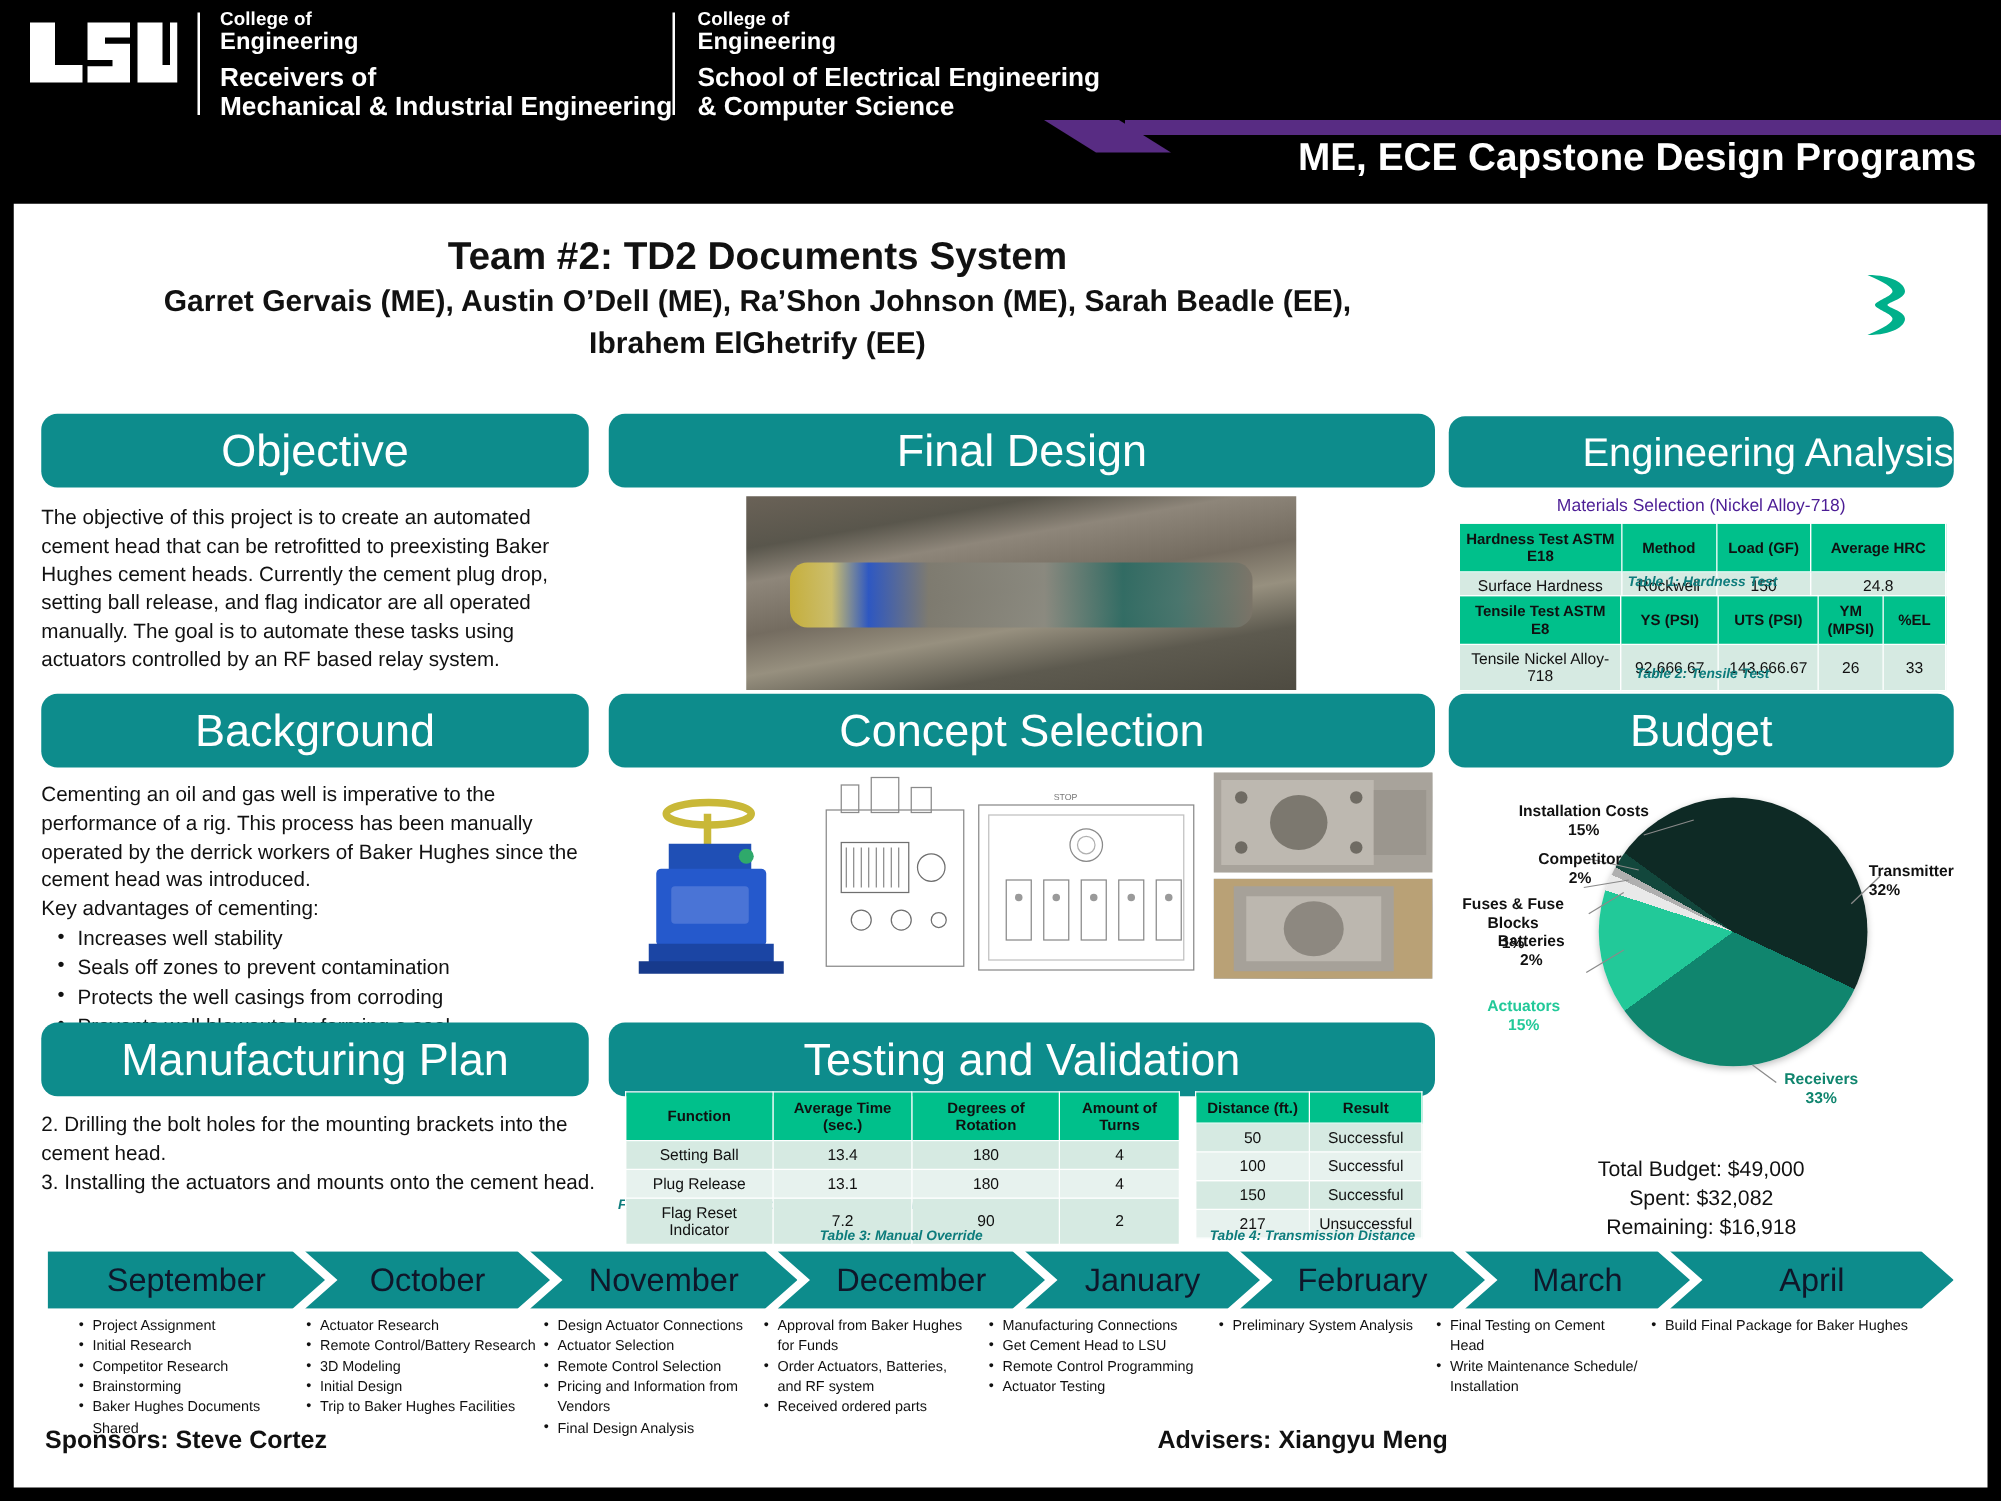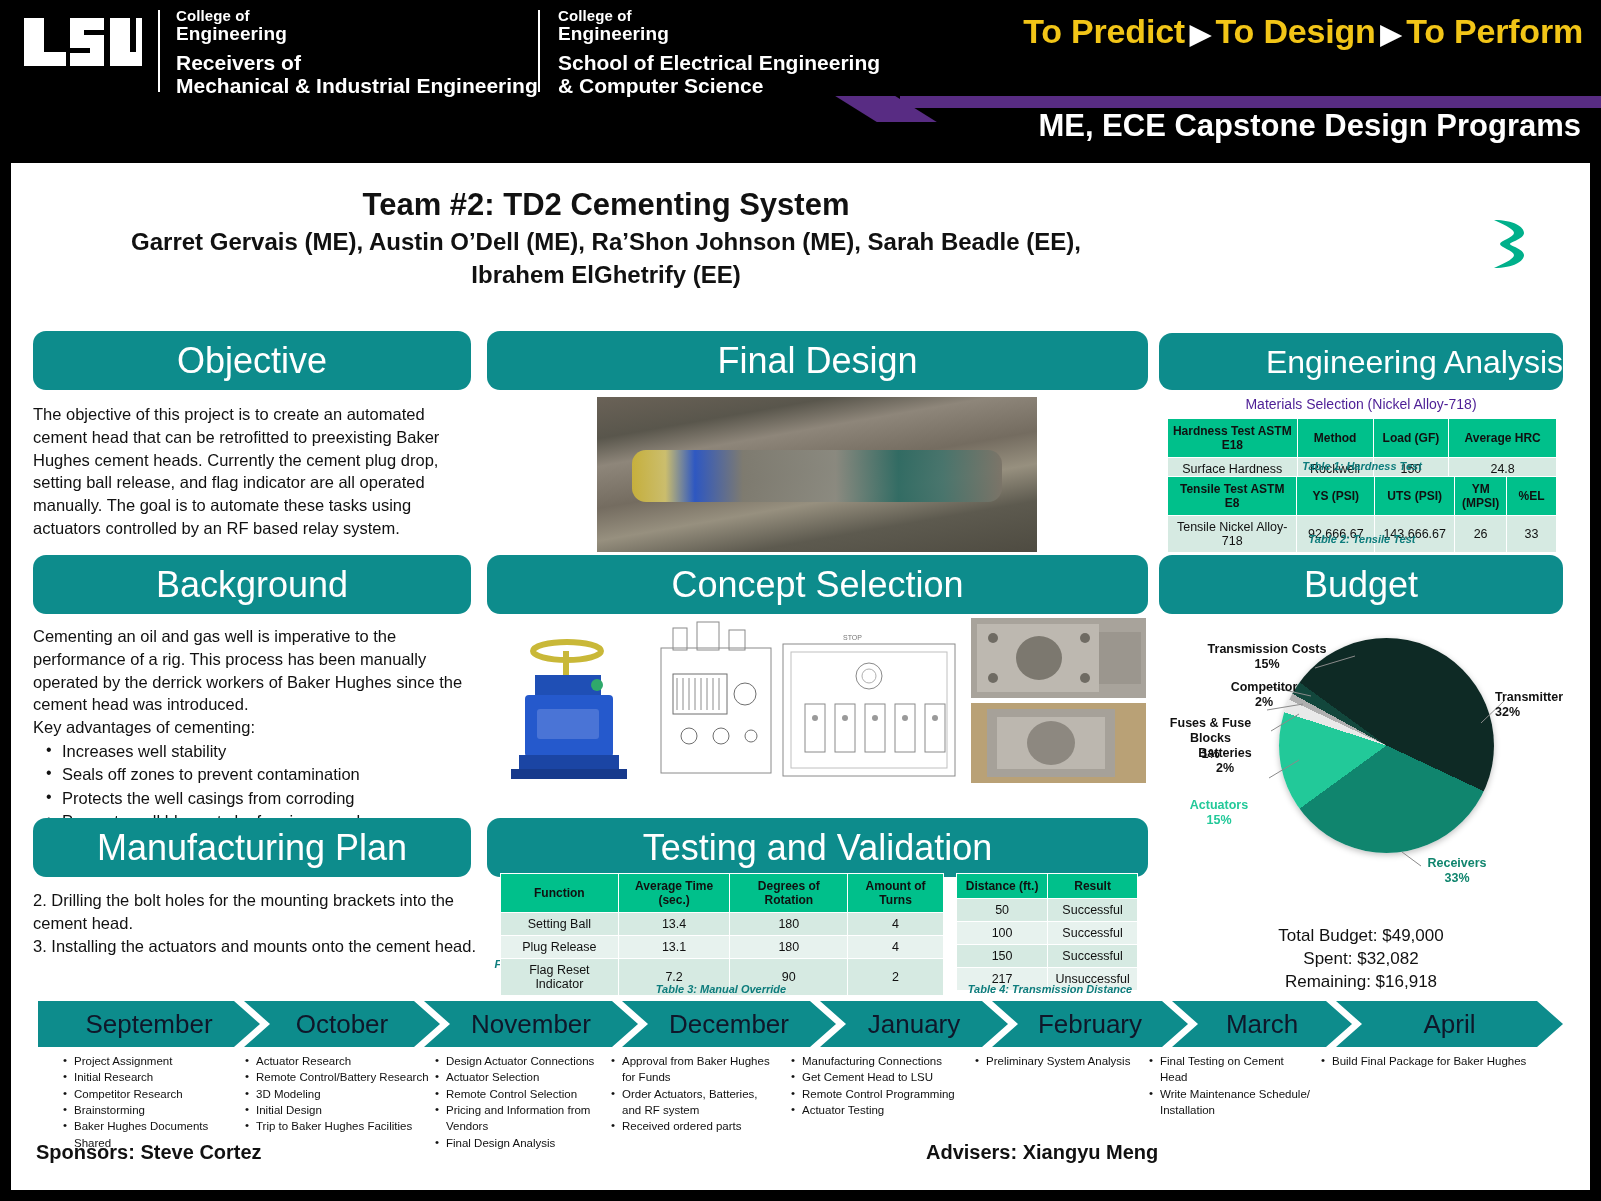--- a/index.html
+++ b/index.html
@@ -151,32 +151,29 @@
     <div class="dept-big">Mechanical &amp; Industrial Engineering</div>
   </div>
   <div class="divider-v" style="left:538px; top:10px; height:82px;"></div>
   <div class="dept-block" style="left:558px; top:8px;">
     <div class="dept-small">College of</div>
     <div class="dept-small" style="font-size:19px;">Engineering</div>
     <div class="dept-big" style="margin-top:6px;">School of Electrical Engineering</div>
     <div class="dept-big">&amp; Computer Science</div>
   </div>
 
-  <div class="tagline">
-    <span>To Predict</span><span class="tri">▶</span><span>To Design</span><span class="tri">▶</span><span>To Perform</span>
-  </div>
   <div class="purple-diag"></div>
   <div class="purple-band"></div>
   <div class="program-title">ME, ECE Capstone Design Programs</div>
 </div>
 
 <div class="poster">
 
   <div class="title-wrap">
-    <div class="poster-title">Team #2: TD2 Cementing System</div>
+    <div class="poster-title">Team #2: TD2 Documents System</div>
     <div class="poster-authors">Garret Gervais (ME), Austin O’Dell (ME), Ra’Shon Johnson (ME), Sarah Beadle (EE),</div>
     <div class="poster-authors">Ibrahem ElGhetrify (EE)</div>
   </div>
 
   <div class="bh-logo">
     <svg class="bh-mark" width="48" height="54" viewBox="0 0 48 54">
       <path fill="#00B08B" d="M10,3 C30,3 40,10 40,16 C40,22 26,25 26,27 C26,29 40,32 40,38 C40,44 30,51 10,51 C24,45 30,41 30,38 C30,34 16,30 16,27 C16,24 30,20 30,16 C30,13 24,9 10,3 Z"></path>
     </svg>
   </div>
 
@@ -426,21 +423,21 @@
       <line x1="156" y1="50" x2="196" y2="38" stroke="#8a8a8a" stroke-width="1"></line>
       <line x1="152" y1="78" x2="112" y2="69" stroke="#8a8a8a" stroke-width="1"></line>
       <line x1="144" y1="86" x2="108" y2="92" stroke="#8a8a8a" stroke-width="1"></line>
       <line x1="140" y1="96" x2="112" y2="113" stroke="#8a8a8a" stroke-width="1"></line>
       <line x1="140" y1="142" x2="110" y2="160" stroke="#8a8a8a" stroke-width="1"></line>
       <line x1="322" y1="105" x2="345" y2="83" stroke="#8a8a8a" stroke-width="1"></line>
       <line x1="243" y1="234" x2="262" y2="248" stroke="#8a8a8a" stroke-width="1"></line>
     </svg>
 
     <div class="pie-label" style="left:28px; top:24px; width:160px; text-align:center; color:#111;">
-      <div>Transmission Costs</div>
+      <div>Installation Costs</div>
       <div>15%</div>
     </div>
     <div class="pie-label" style="left:50px; top:62px; width:110px; text-align:center; color:#111;">
       <div>Competitor</div>
       <div>2%</div>
     </div>
     <div class="pie-label" style="left:-6px; top:98px; width:115px; text-align:center; color:#111;">
       <div>Fuses &amp; Fuse Blocks</div>
       <div>1%</div>
     </div>

